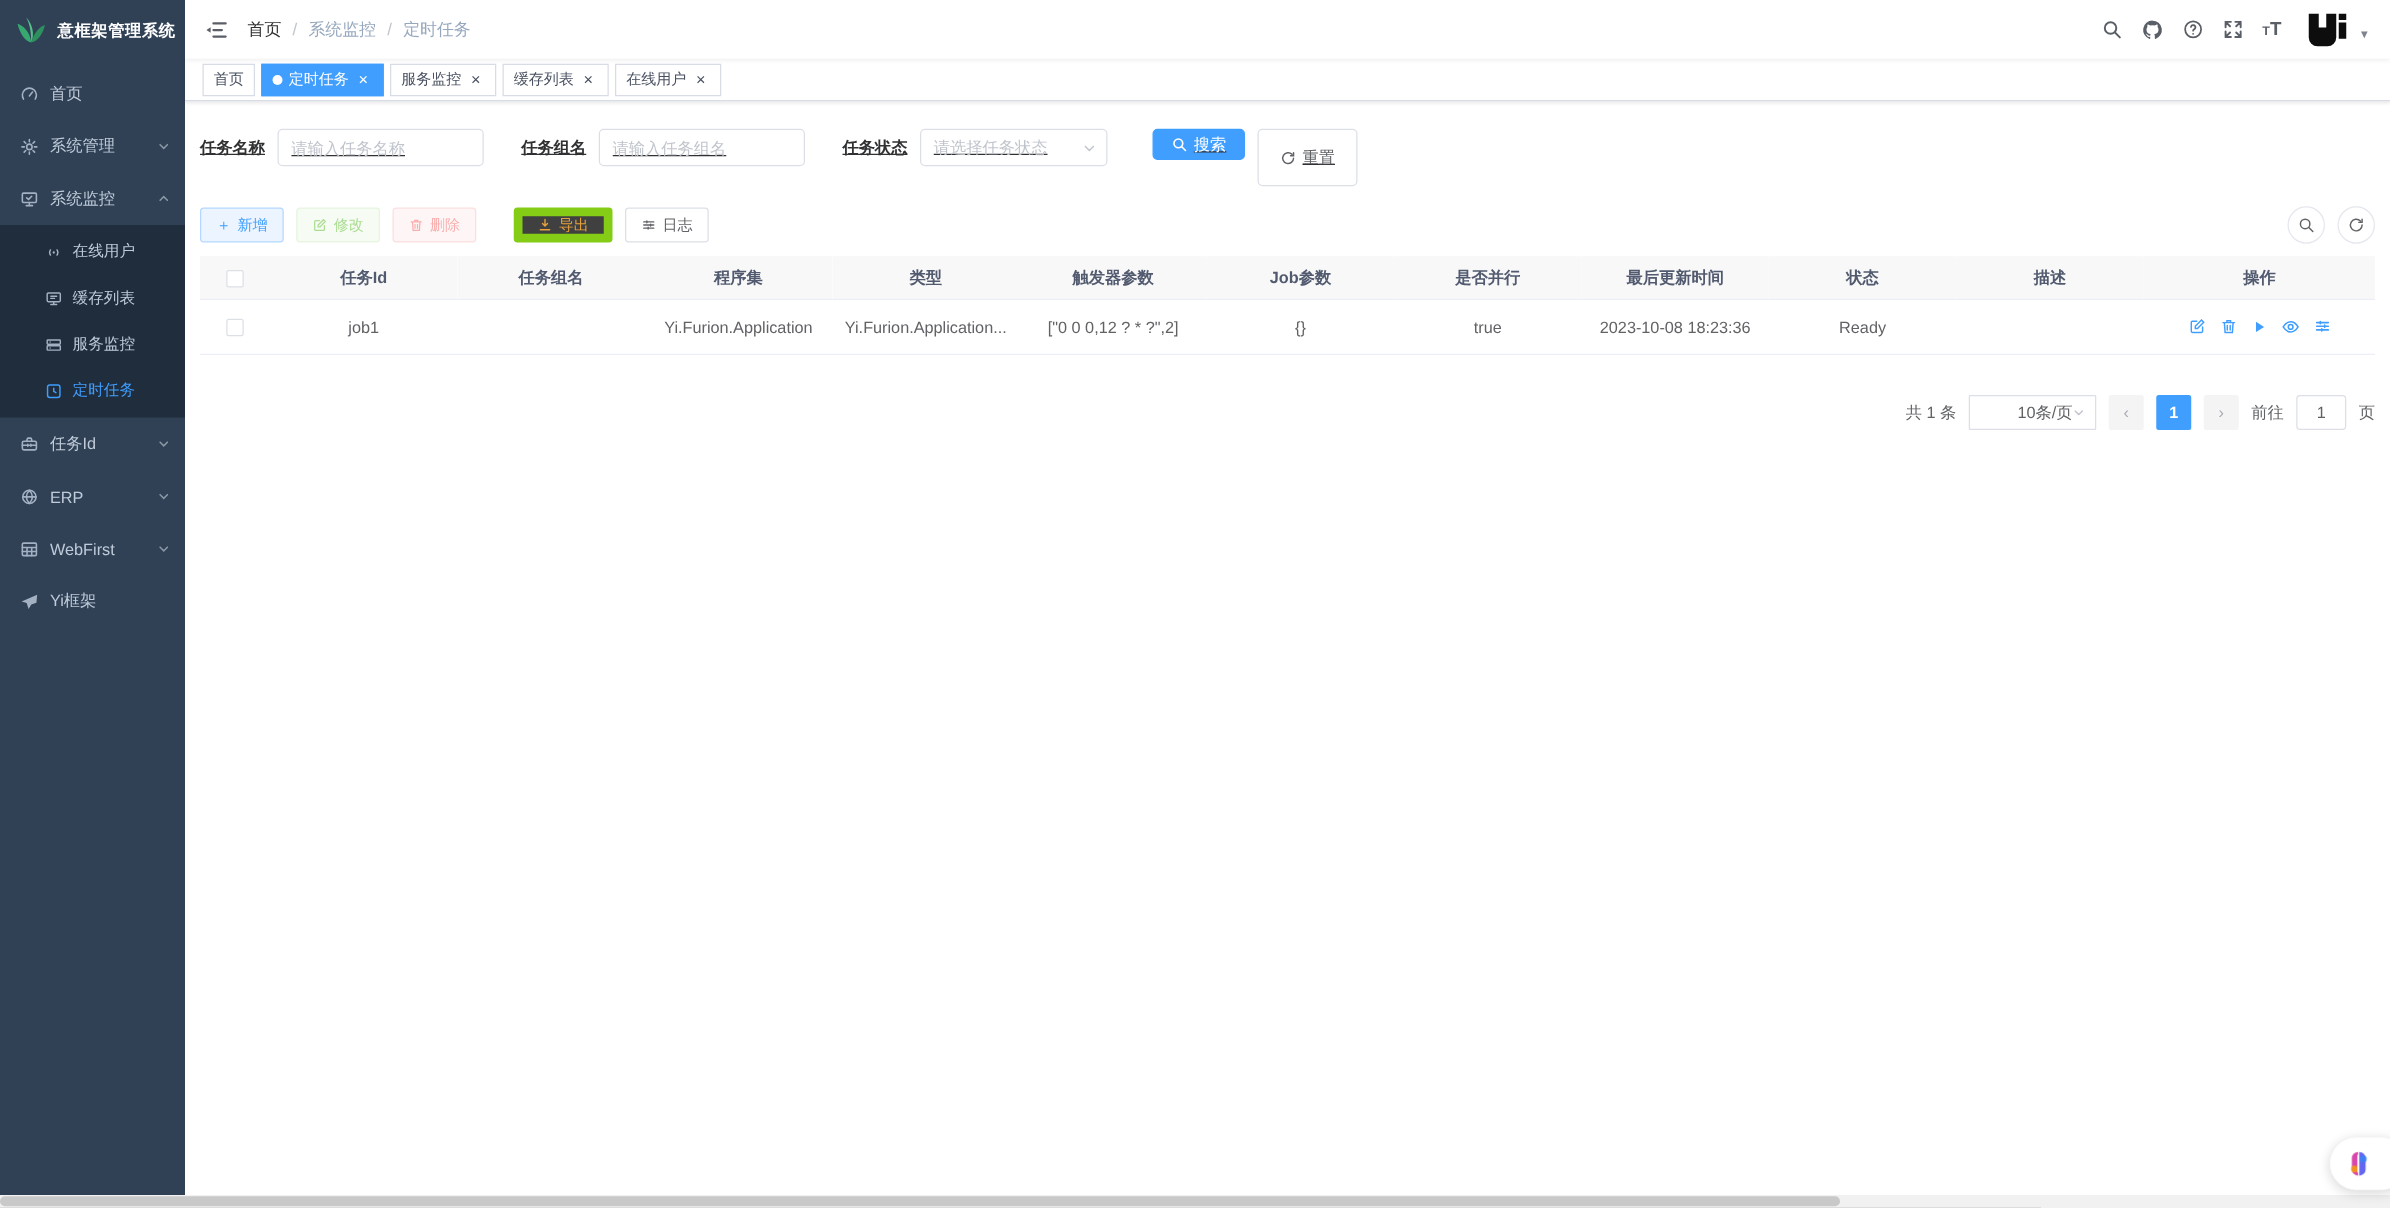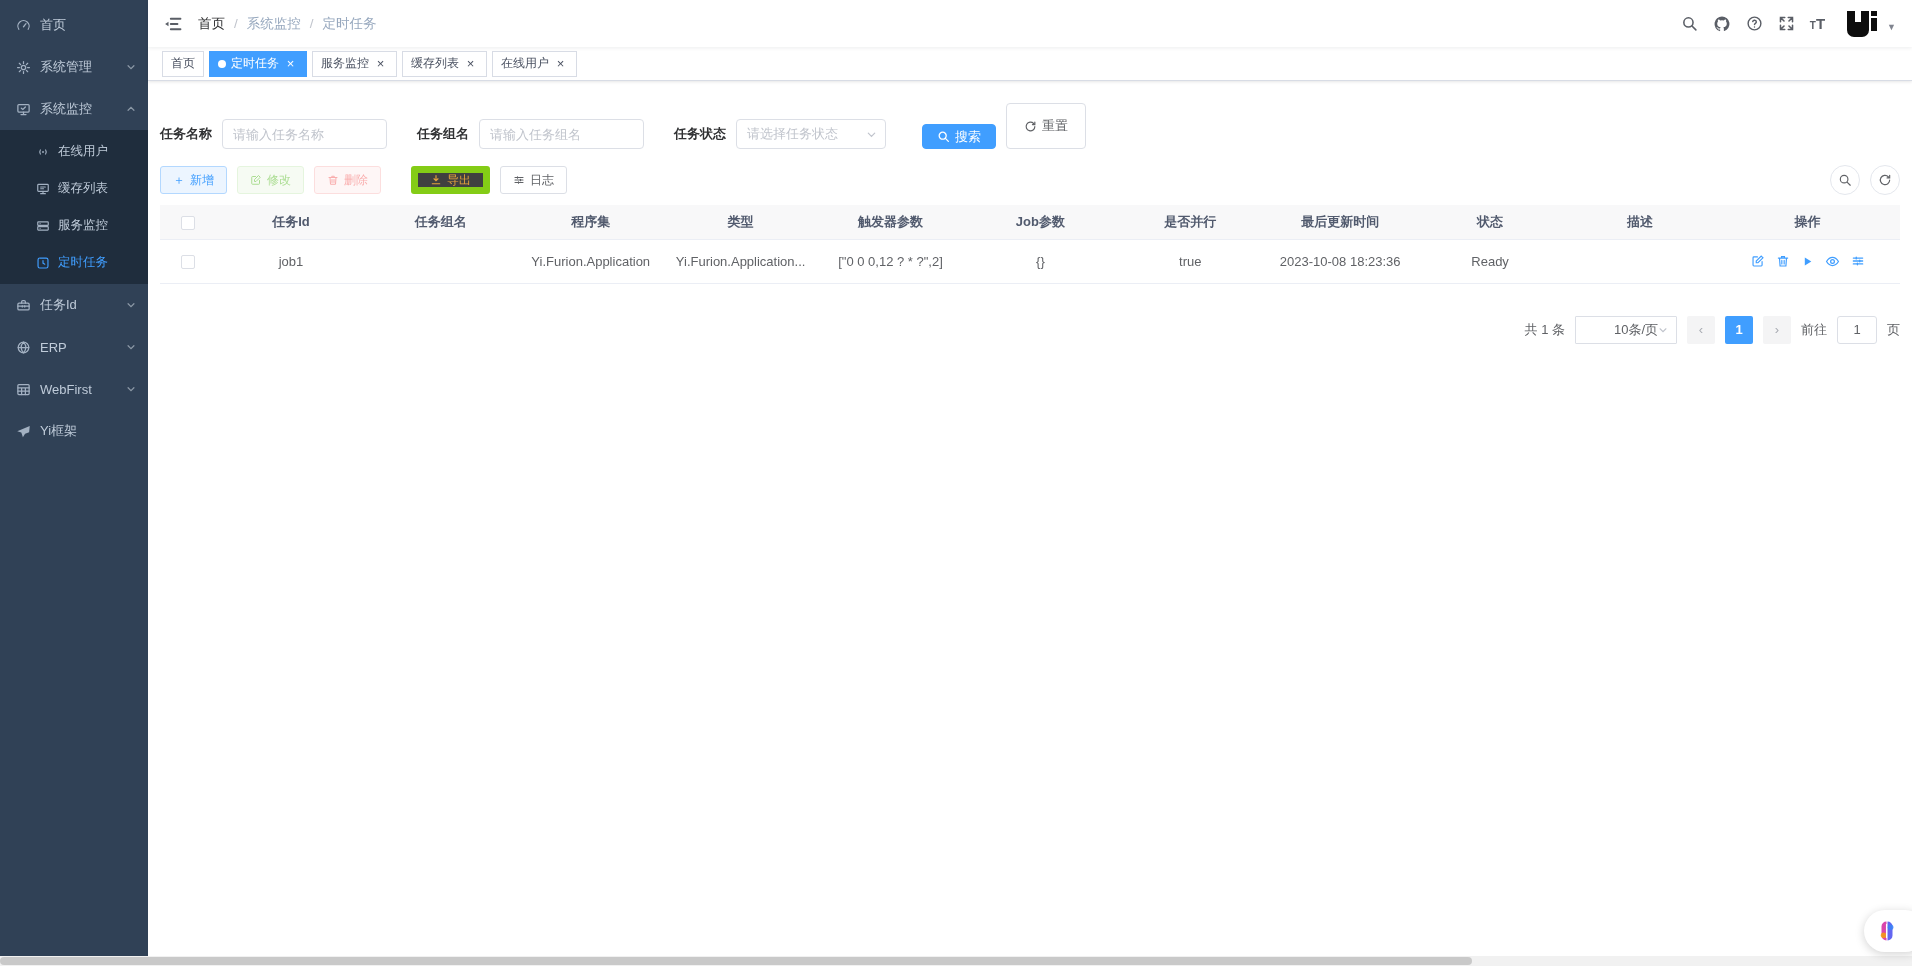--- a/index.html
+++ b/index.html
@@ -38,21 +38,21 @@
   
   .tags-bar { height:34px; display:flex; align-items:center; padding:0 14px; border-bottom:1px solid #d8dce5; box-shadow:0 1px 3px 0 rgba(0,0,0,.10); gap:5px; background:#fff; position:relative; z-index:2; }
   .tag { height:26px; display:inline-flex; align-items:center; gap:4px; padding:0 8px; border:1px solid #d8dce5; background:#fff; color:#495060; font-size:12px; cursor:pointer; white-space:nowrap; }
   .tag.active { background:#409eff; border-color:#409eff; color:#fff; }
   .tag-dot { width:8px; height:8px; border-radius:50%; background:#fff; margin-right:1px; }
   .tag-close { font-size:13px; width:15px; height:15px; border-radius:50%; display:inline-flex; align-items:center; justify-content:center; line-height:1; }
 
   
   .content { padding:16px 12px; flex:1; background:#fff; }
 
-  .filter-row { display:flex; align-items:flex-end; margin:6px 0 16px; }
+  .filter-row { display:flex; align-items:flex-start; margin:6px 0 16px;text-decoration:underline; }
   .filter-item { display:flex; align-items:center; margin-right:30px; }
   .filter-label { font-weight:700; color:#303133; font-size:13px; margin-right:10px; white-space:nowrap; }
   .el-input { width:165px; height:30px; border:1px solid #dcdfe6; border-radius:4px; padding:0 10px; font-size:13px; color:#ec4899; outline:none; background:#fff; }
   .el-input::placeholder { color:#c0c4cc; }
   .el-select { width:150px; height:30px; border:1px solid #dcdfe6; border-radius:4px; padding:0 8px 0 10px; font-size:13px; color:#c0c4cc; background:#fff; display:flex; align-items:center; justify-content:space-between; cursor:pointer; }
   .btn { display:inline-flex; align-items:center; gap:5px; border-radius:4px; font-size:13px; cursor:pointer; white-space:nowrap; }
   .btn-search { background:#409eff; color:#fff; border:1px solid #409eff; height:25px; padding:0 14px; margin-left:6px; }
   .btn-reset  { background:#fff; color:#606266; border:1px solid #dcdfe6; height:46px; padding:0 17px; margin-left:10px; }
 
   .toolbar-row { display:flex; align-items:center; margin:4px 0 10px; }
@@ -80,20 +80,30 @@
 
   
   .ai-float { position:fixed; right:-14px; bottom:14px; width:62px; height:42px; background:#fff; border-radius:21px; box-shadow:0 2px 10px rgba(0,0,0,.18); display:flex; align-items:center; padding-left:11px; cursor:pointer; z-index:10; }
   .hscrollbar { position:fixed; left:0; bottom:0; width:100%; height:10px; background:#f1f1f1; z-index:9; }
   .hscrollbar .thumb { position:absolute; left:0; top:1px; height:8px; width:77%; background:#c9c9c9; border-radius:4px; }
 </style>
 </head>
 <body>
 
 <aside class="sidebar">
+  <div class="logo-row">
+    <span>
+      <svg width="26" height="24" viewBox="0 0 26 24">
+        <path d="M13 21 C12 12 6 7 2 6 C4 14 8 20 13 21Z" fill="#37a86f"></path>
+        <path d="M13 21 C13 10 11 5 9 1 C14 6 16 15 13 21Z" fill="#57c08a"></path>
+        <path d="M13 21 C15 13 20 8 24 7 C22 15 18 20 13 21Z" fill="#2e8f5f"></path>
+      </svg>
+    </span>
+    <span class="logo-title">意框架管理系统</span>
+  </div>
 
   <nav class="menu">
     <div class="menu-item">
       <span class="micon">
         <svg width="15" height="15" viewBox="0 0 24 24" fill="none" stroke="currentColor" stroke-width="2" stroke-linecap="round">
             <path d="M4.5 18a9 9 0 1 1 15 0"></path>
             <path d="M12 14l4-5"></path>
           </svg>
       </span>
       <span class="menu-label">首页</span>

